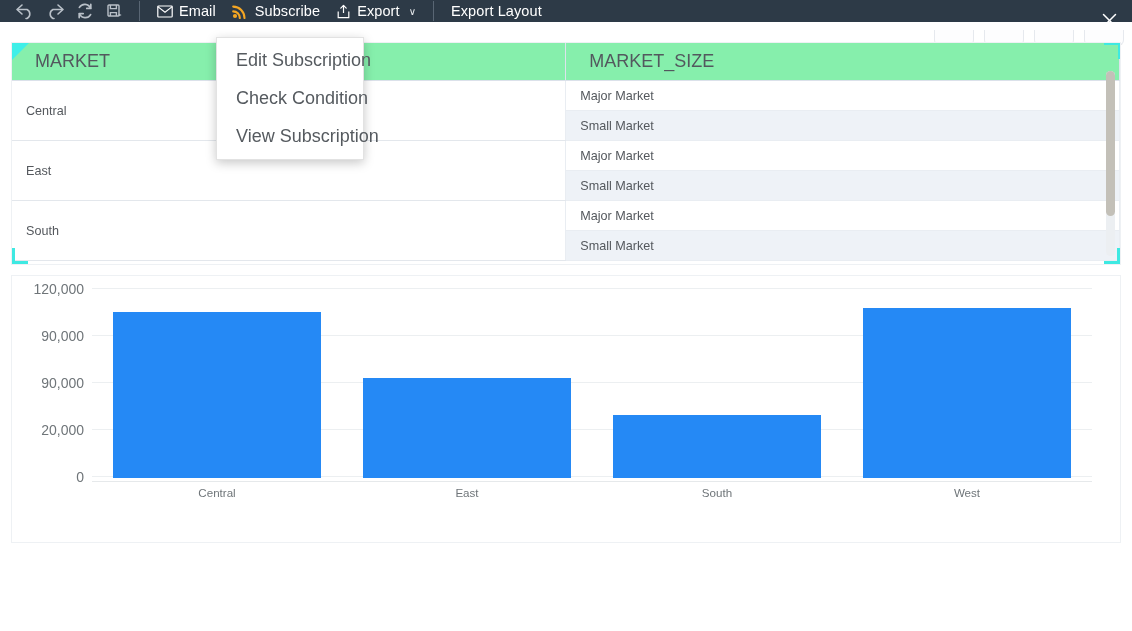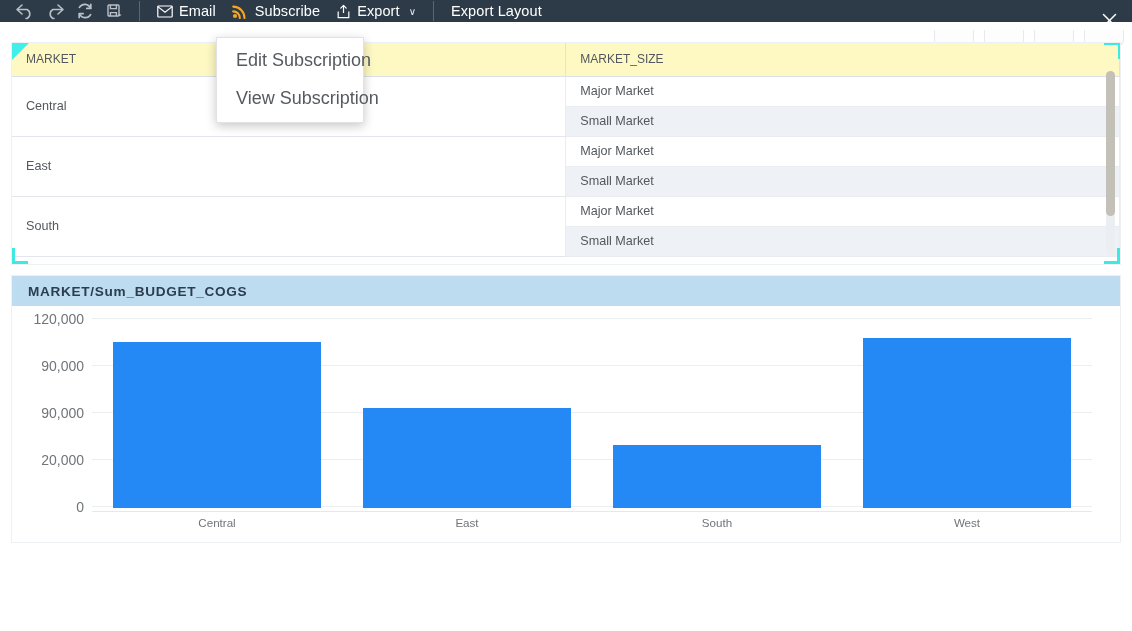--- a/index.html
+++ b/index.html
@@ -51,22 +51,22 @@
   }
   .menu-item.hl { border:2px solid #e8352e; margin:0 -1px; padding:7px 0 7px 18px; }
 
   
   .grid-panel {
     position:absolute; left:11px; top:42px; width:1110px; height:223px;
     background:#fff; border:1px solid #eef1f4; z-index:5; overflow:hidden;
   }
   .grid-table { width:100%; border-collapse:collapse; table-layout:fixed; }
   .grid-table th {
-    background:#fef9c3; color:#53585e; font-size:12px; font-weight:400;
-    text-align:left; padding:8px 0 8px 14px; height:33px;
+    background:#86efac; color:#53585e; font-size:18px; font-weight:400;
+    text-align:left; padding:8px 0 8px 23px; height:33px;
     border-right:1px solid #dde3ec; border-bottom:1px solid #dbe1ea;
   }
   .grid-table td {
     font-size:12.6px; color:#54585d; padding:0 0 0 14px; height:30px;
     border-bottom:1px solid #e9edf2; border-right:1px solid #e9edf2;
     vertical-align:middle;
   }
   td.mk { border-bottom:1px solid #e3e7ec; vertical-align:middle; }
   tr.alt td.sz { background:#eef2f7; }
   .col-a { width:50%; } .col-b { width:50%; }
@@ -250,21 +250,20 @@
         </tr>
       </tbody>
     </table>
 
     <div class="vscroll">
       <div class="vthumb"></div>
     </div>
   </div>
 
   <div class="chart-panel">
-    <div class="chart-title">MARKET/Sum_BUDGET_COGS</div>
     <div class="plot" id="plot">
       <div class="axis-base"></div>
     <div class="gridline" style="top: 200px;"></div>
         <div class="ytick" style="top: 200px;">0</div>
         <div class="gridline" style="top: 153px;"></div>
         <div class="ytick" style="top: 153px;">20,000</div>
         <div class="gridline" style="top: 106px;"></div>
         <div class="ytick" style="top: 106px;">90,000</div>
         <div class="gridline" style="top: 59px;"></div>
         <div class="ytick" style="top: 59px;">90,000</div>
@@ -286,16 +285,17 @@
           <div class="bar-slot">
             <div class="bar" title="West: 108500" style="height: 169.983px; background: rgb(37, 137, 245);"></div>
             <div class="bar-lbl">West</div>
           </div>
         </div>
       </div>
   </div>
 
   <div class="menu">
     <div class="menu-item">Edit Subscription</div>
+    <div class="menu-item">Check Condition</div>
     <div class="menu-item">View Subscription</div>
   </div>
 
 </div>
 
 </body></html>

